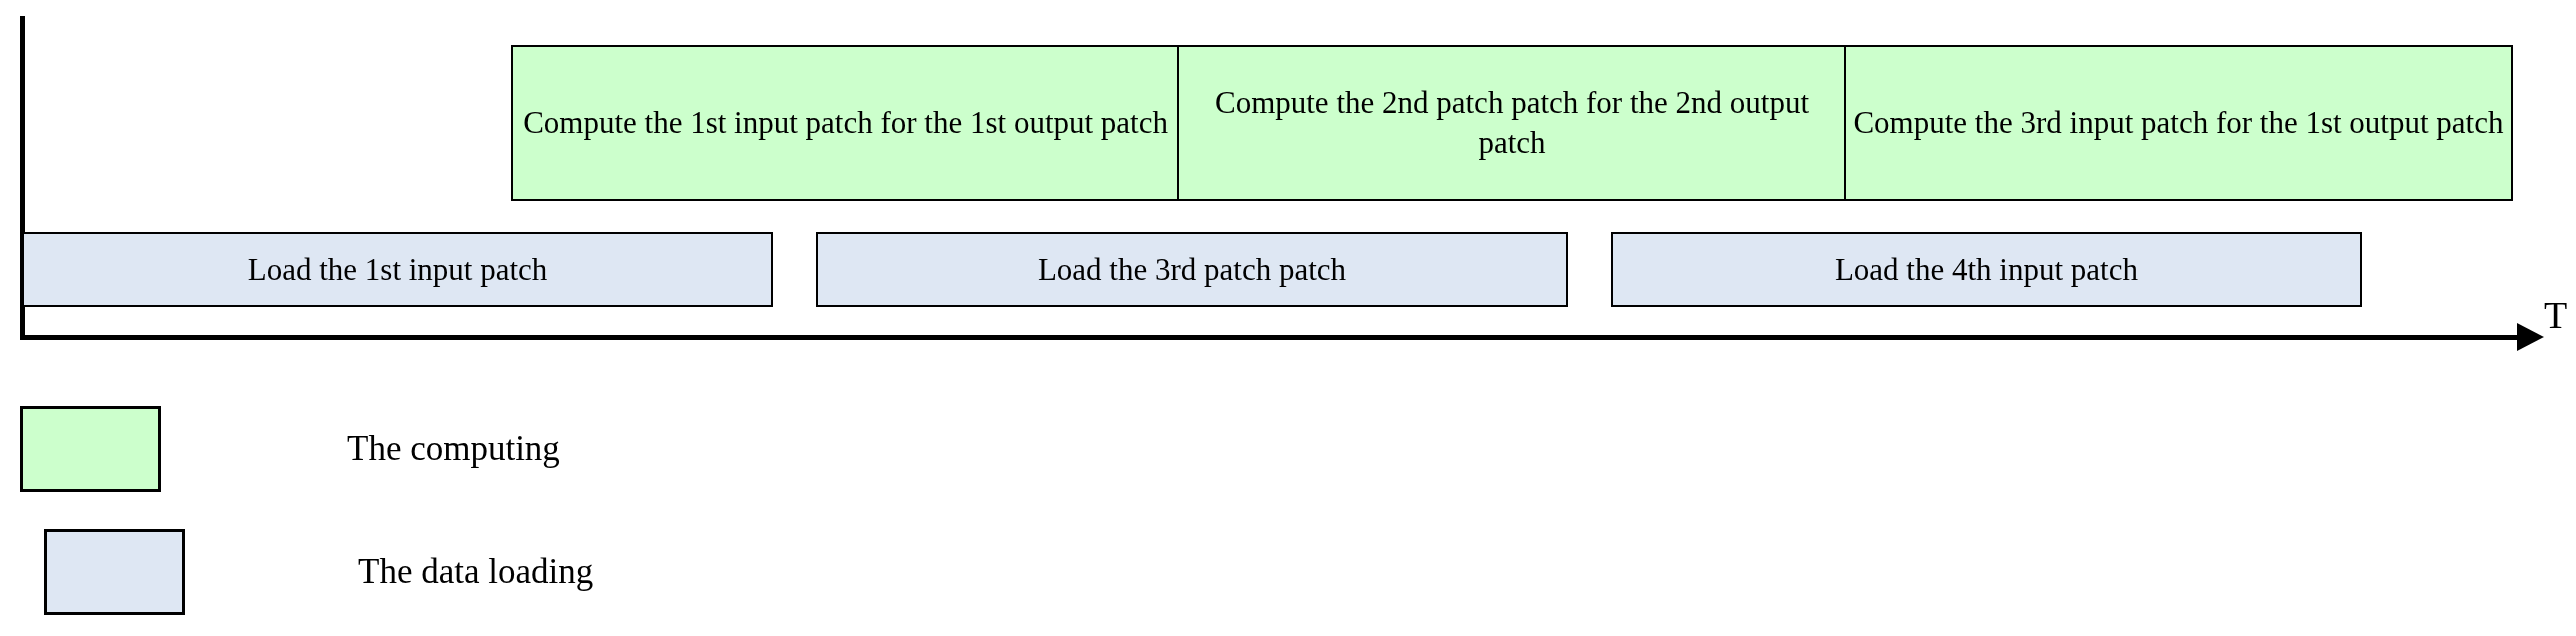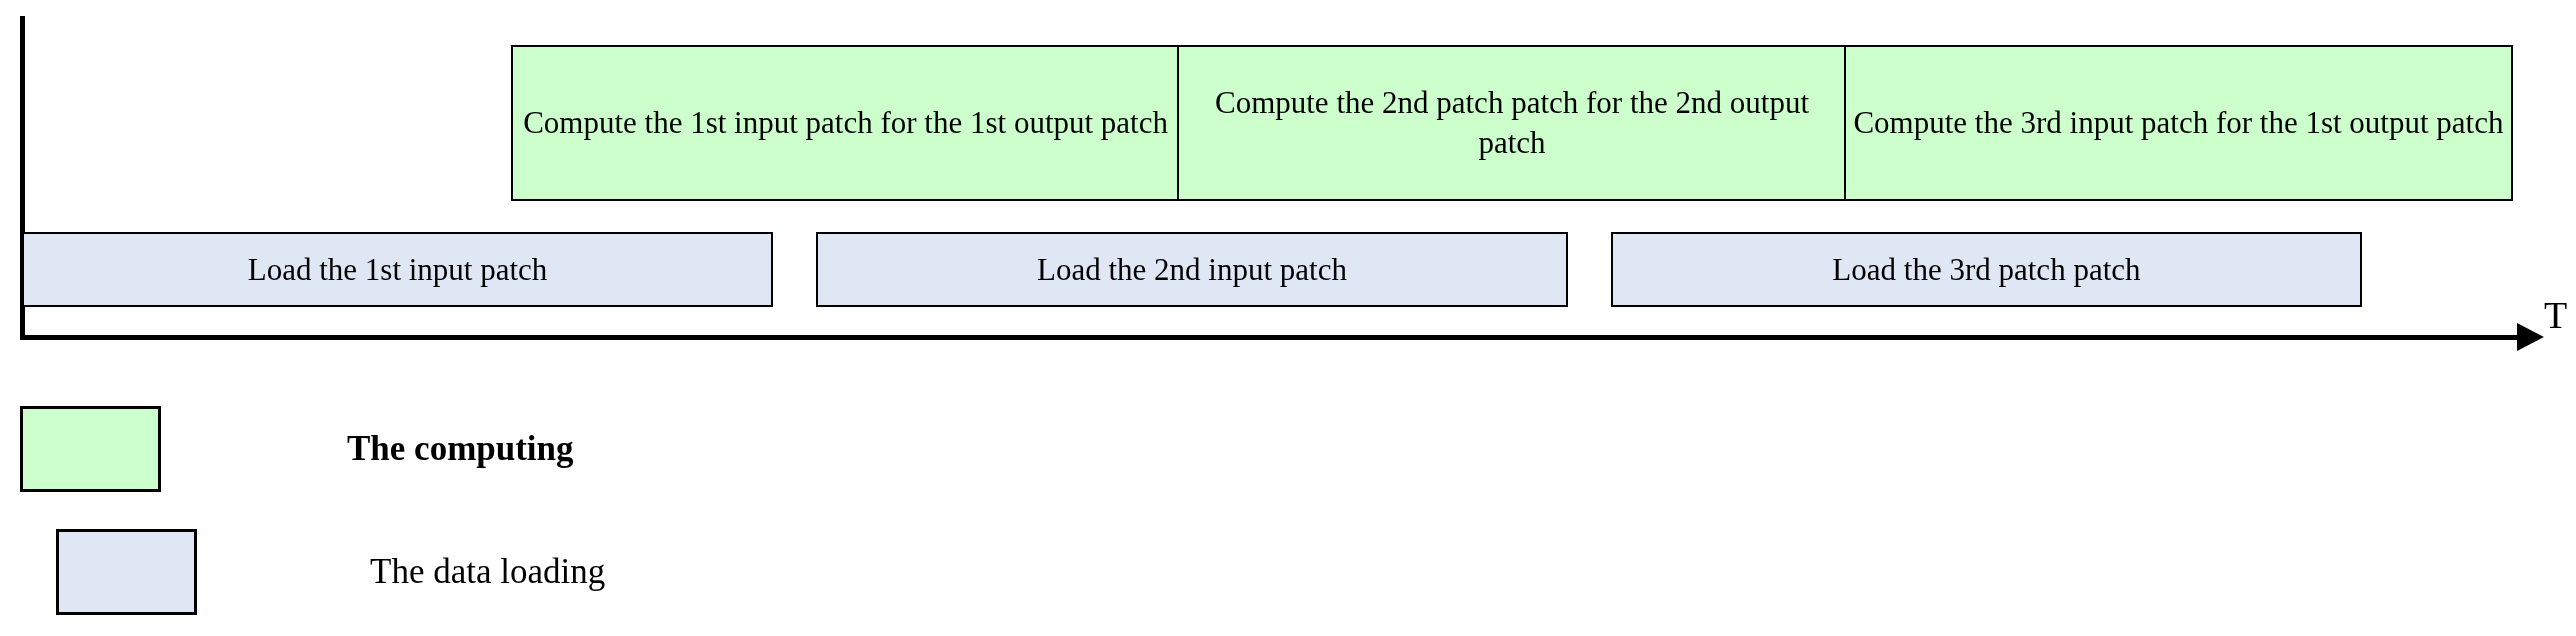--- a/index.html
+++ b/index.html
@@ -100,58 +100,58 @@
   .row-compute .cell:last-child,
   .row-load .cell:last-child { margin-right: 8px; }
 
   
   .legend-item {
     position: absolute;
     display: flex;
     align-items: center;
   }
   .legend-computing { left: 20px; top: 406px; }
-  .legend-loading   { left: 32px; top: 529px; padding-left: 24px; }
+  .legend-loading   { left: 20px; top: 529px; padding-left: 24px; }
 
   .legend-swatch {
     box-sizing: border-box;
     width: 141px;
     height: 86px;
     border: 3.6px solid #000000;
   }
   .legend-swatch.green { background: #ccffcc; }
   .legend-swatch.blue  { background: #dee7f3; }
 
   .legend-label {
     font-size: 35px;
     white-space: nowrap;
   }
-  .legend-computing .legend-label { margin-left: 186px; font-weight: bold; }
+  .legend-computing .legend-label { margin-left: 186px; }
   .legend-loading   .legend-label { margin-left: 173px; }
 </style>
 </head>
 <body>
 
 <div id="canvas">
 
   <div class="axis-v"></div>
   <div class="axis-h"></div>
   <div class="axis-arrow"></div>
   <div class="axis-label-t">T</div>
 
   <div class="row row-compute">
     <div class="cell">Compute  the 1st input patch for the 1st output patch</div>
     <div class="cell">Compute  the 2nd patch patch for the 2nd output patch</div>
     <div class="cell">Compute  the 3rd input patch for the 1st output patch</div>
   </div>
 
   <div class="row row-load">
     <div class="cell">Load the 1st input patch</div>
-    <div class="cell">Load the 2nd input patch</div>
     <div class="cell">Load the 3rd patch patch</div>
+    <div class="cell">Load the 4th input patch</div>
   </div>
 
   <div class="legend-item legend-computing">
     <div class="legend-swatch green"></div>
     <div class="legend-label">The computing</div>
   </div>
 
   <div class="legend-item legend-loading">
     <div class="legend-swatch blue"></div>
     <div class="legend-label">The data loading</div>

